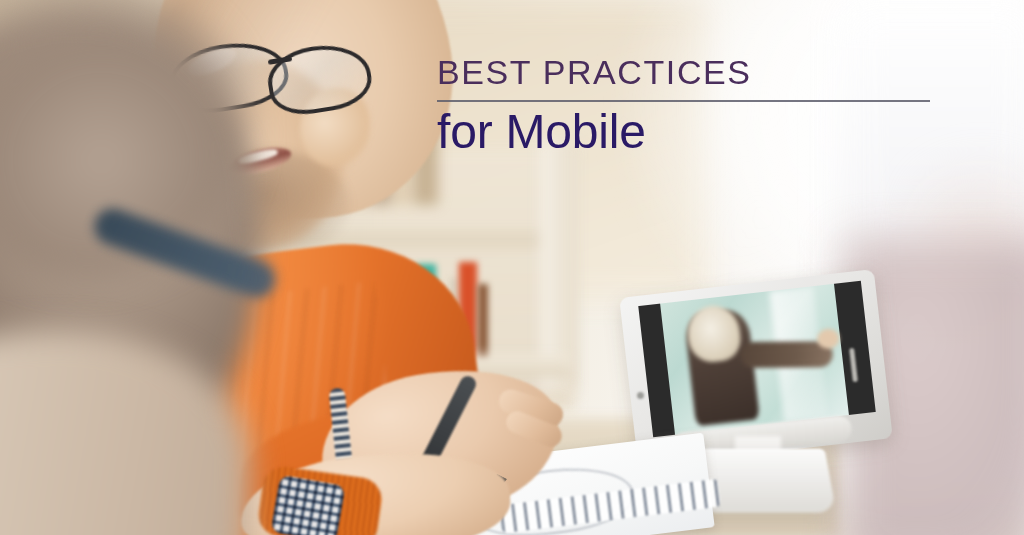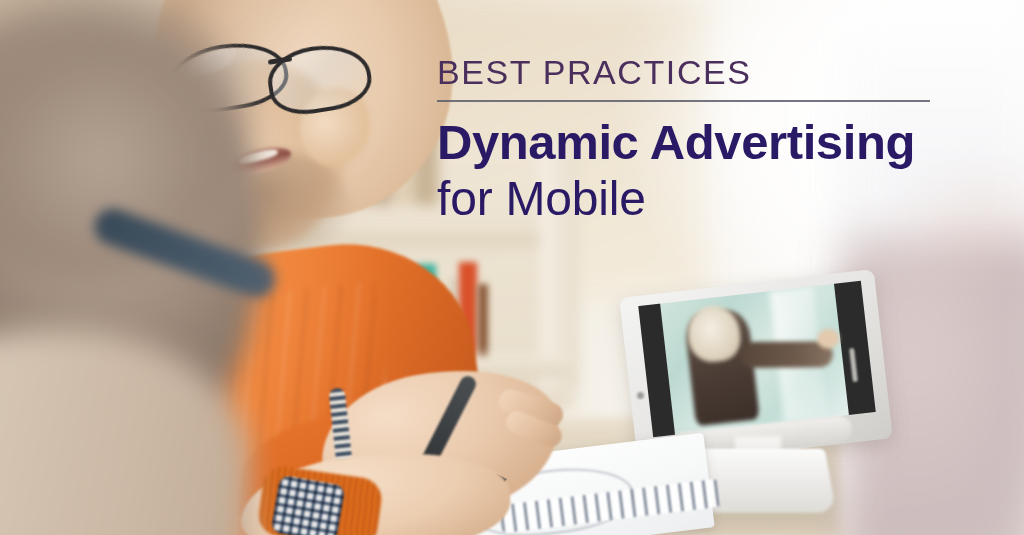--- a/index.html
+++ b/index.html
@@ -501,18 +501,17 @@
 
     <div class="fg-head"></div>
     <div class="fg-head-hair"></div>
     <div class="fg-temple"></div>
     <div class="fg-shoulder"></div>
   </div>
 
   <div class="text-block">
     <div class="kicker">BEST PRACTICES</div>
     <div class="rule"></div>
-    <div class="title-main">Dynamic Advertising</div>
     <div class="title-sub">for Mobile</div>
   </div>
 
 
 </div>
 
 </body></html>

